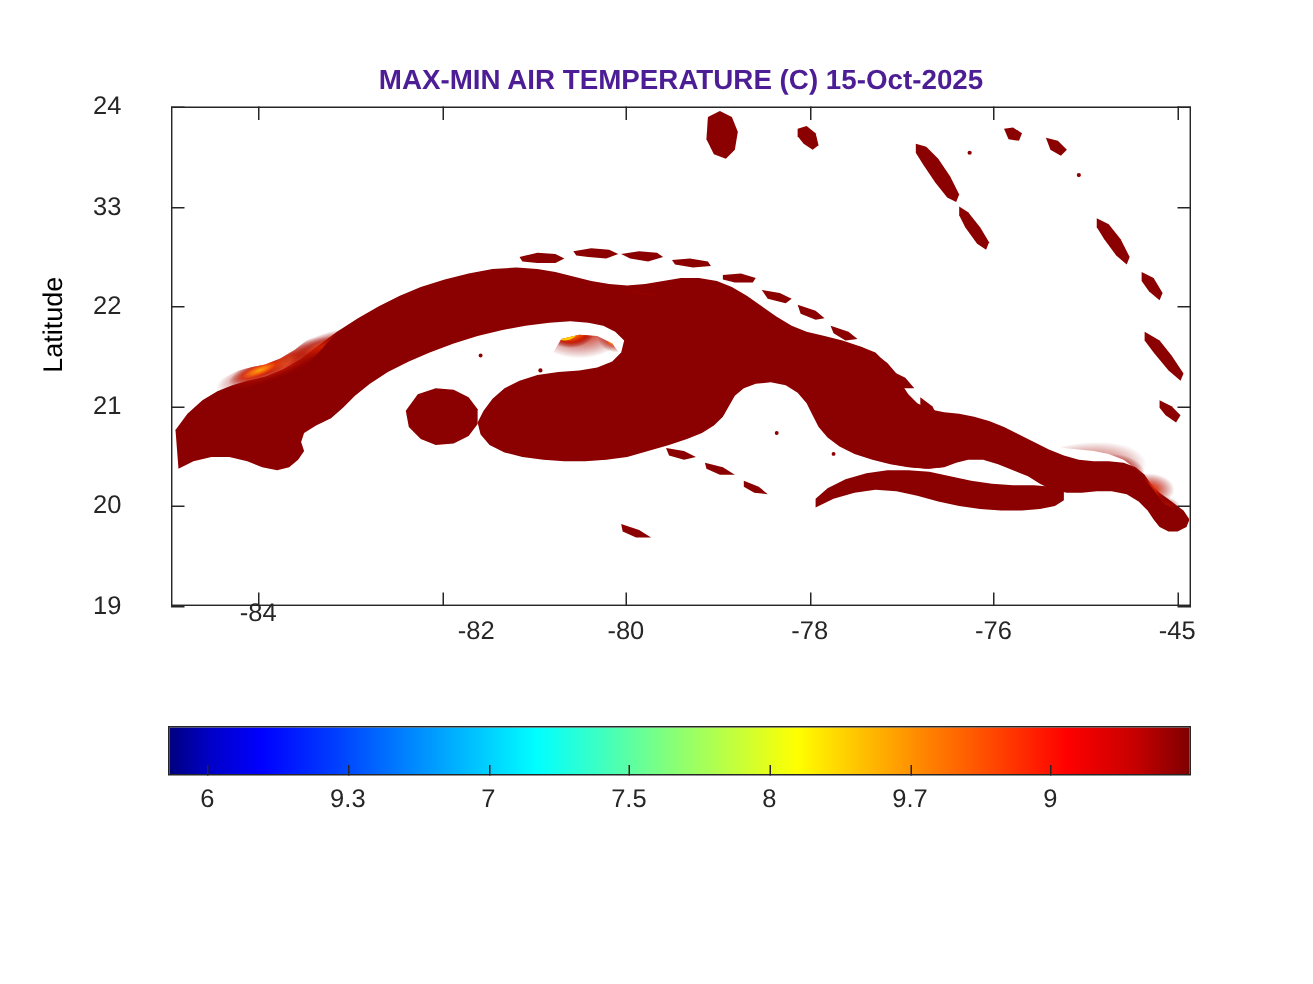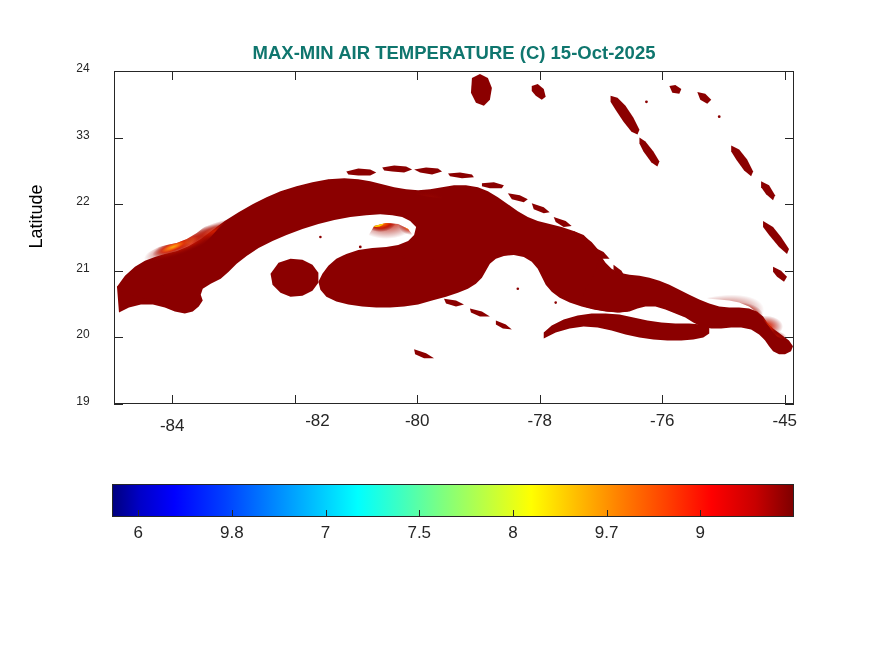--- a/index.html
+++ b/index.html
@@ -25,21 +25,21 @@
 
   
   #chart-title {
     position: absolute;
     left: 114px;
     top: 42px;
     width: 680px;
     text-align: center;
     font-size: 18.5px;
     font-weight: bold;
-    color: #0f766e;
+    color: #4c1d95;
     letter-spacing: 0px;
     white-space: nowrap;
   }
 
   
   #axes {
     position: absolute;
     left: 114px;
     top: 71px;
     width: 680px;
@@ -84,22 +84,22 @@
     top: 71px;
     height: 9px;
     width: 0;
     border-left: 1.3px solid #262626;
   }
 
   .ticklabel-y {
     position: absolute;
     right: 0;
     width: 42px;
-    text-align: center;
-    font-size: 12px;
+    text-align: left;
+    font-size: 17px;
     color: #262626;
     line-height: 1;
   }
   .ticklabel-x {
     position: absolute;
     width: 70px;
     text-align: center;
     font-size: 17px;
     color: #262626;
     line-height: 1;
@@ -402,21 +402,21 @@
       <div class="tick-y-right" style="top: 204.2px;"></div>
       <div class="ticklabel-y" style="left: 62px; top: 195.2px;">22</div>
       <div class="tick-y" style="top: 137.6px;"></div>
       <div class="tick-y-right" style="top: 137.6px;"></div>
       <div class="ticklabel-y" style="left: 62px; top: 128.6px;">33</div>
       <div class="tick-y" style="top: 71px;"></div>
       <div class="tick-y-right" style="top: 71px;"></div>
       <div class="ticklabel-y" style="left: 62px; top: 62px;">24</div>
       <div class="tick-x" style="left: 172.198px;"></div>
       <div class="tick-x-top" style="left: 172.198px;"></div>
-      <div class="ticklabel-x" style="left: 137.198px; top: 417px;">-84</div>
+      <div class="ticklabel-x" style="left: 137.198px; top: 400px;">-84</div>
       <div class="tick-x" style="left: 294.721px;"></div>
       <div class="tick-x-top" style="left: 294.721px;"></div>
       <div class="ticklabel-x" style="left: 259.721px; top: 412px; text-align: right;">-82</div>
       <div class="tick-x" style="left: 417.243px;"></div>
       <div class="tick-x-top" style="left: 417.243px;"></div>
       <div class="ticklabel-x" style="left: 382.243px; top: 412px;">-80</div>
       <div class="tick-x" style="left: 539.766px;"></div>
       <div class="tick-x-top" style="left: 539.766px;"></div>
       <div class="ticklabel-x" style="left: 504.766px; top: 412px;">-78</div>
       <div class="tick-x" style="left: 662.288px;"></div>
@@ -436,21 +436,21 @@
         <div class="cb-tick" style="left: 119.912px;"></div>
         <div class="cb-tick" style="left: 213.593px;"></div>
         <div class="cb-tick" style="left: 307.275px;"></div>
         <div class="cb-tick" style="left: 400.956px;"></div>
         <div class="cb-tick" style="left: 494.637px;"></div>
         <div class="cb-tick" style="left: 588.319px;"></div>
       </div>
   </div>
   <div id="cb-labels">
       <div class="cb-label" style="left: 103.231px;">6</div>
-      <div class="cb-label" style="left: 196.912px;">9.8</div>
+      <div class="cb-label" style="left: 196.912px;">9.3</div>
       <div class="cb-label" style="left: 290.593px;">7</div>
       <div class="cb-label" style="left: 384.275px;">7.5</div>
       <div class="cb-label" style="left: 477.956px;">8</div>
       <div class="cb-label" style="left: 571.637px;">9.7</div>
       <div class="cb-label" style="left: 665.319px;">9</div>
     </div>
 
 </div>
 
 </body></html>

